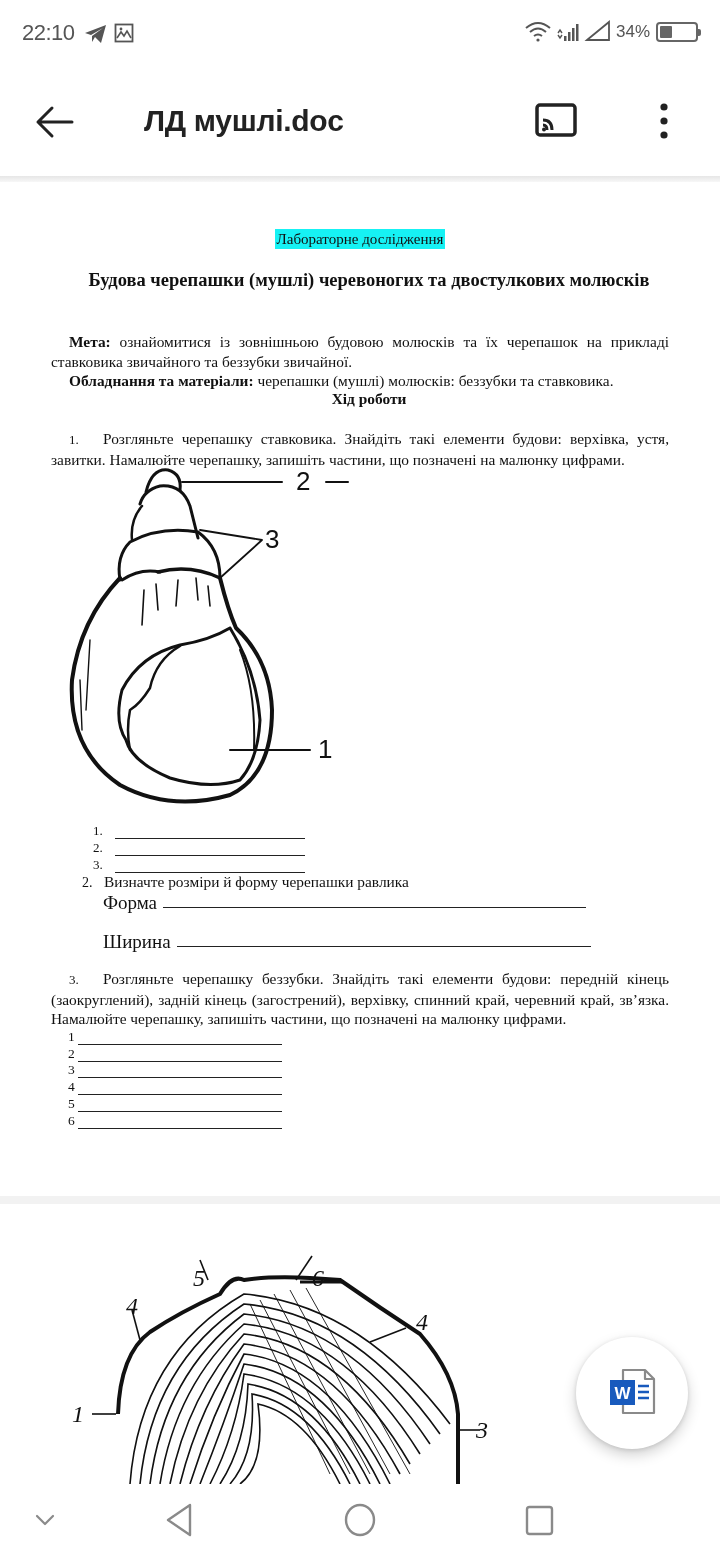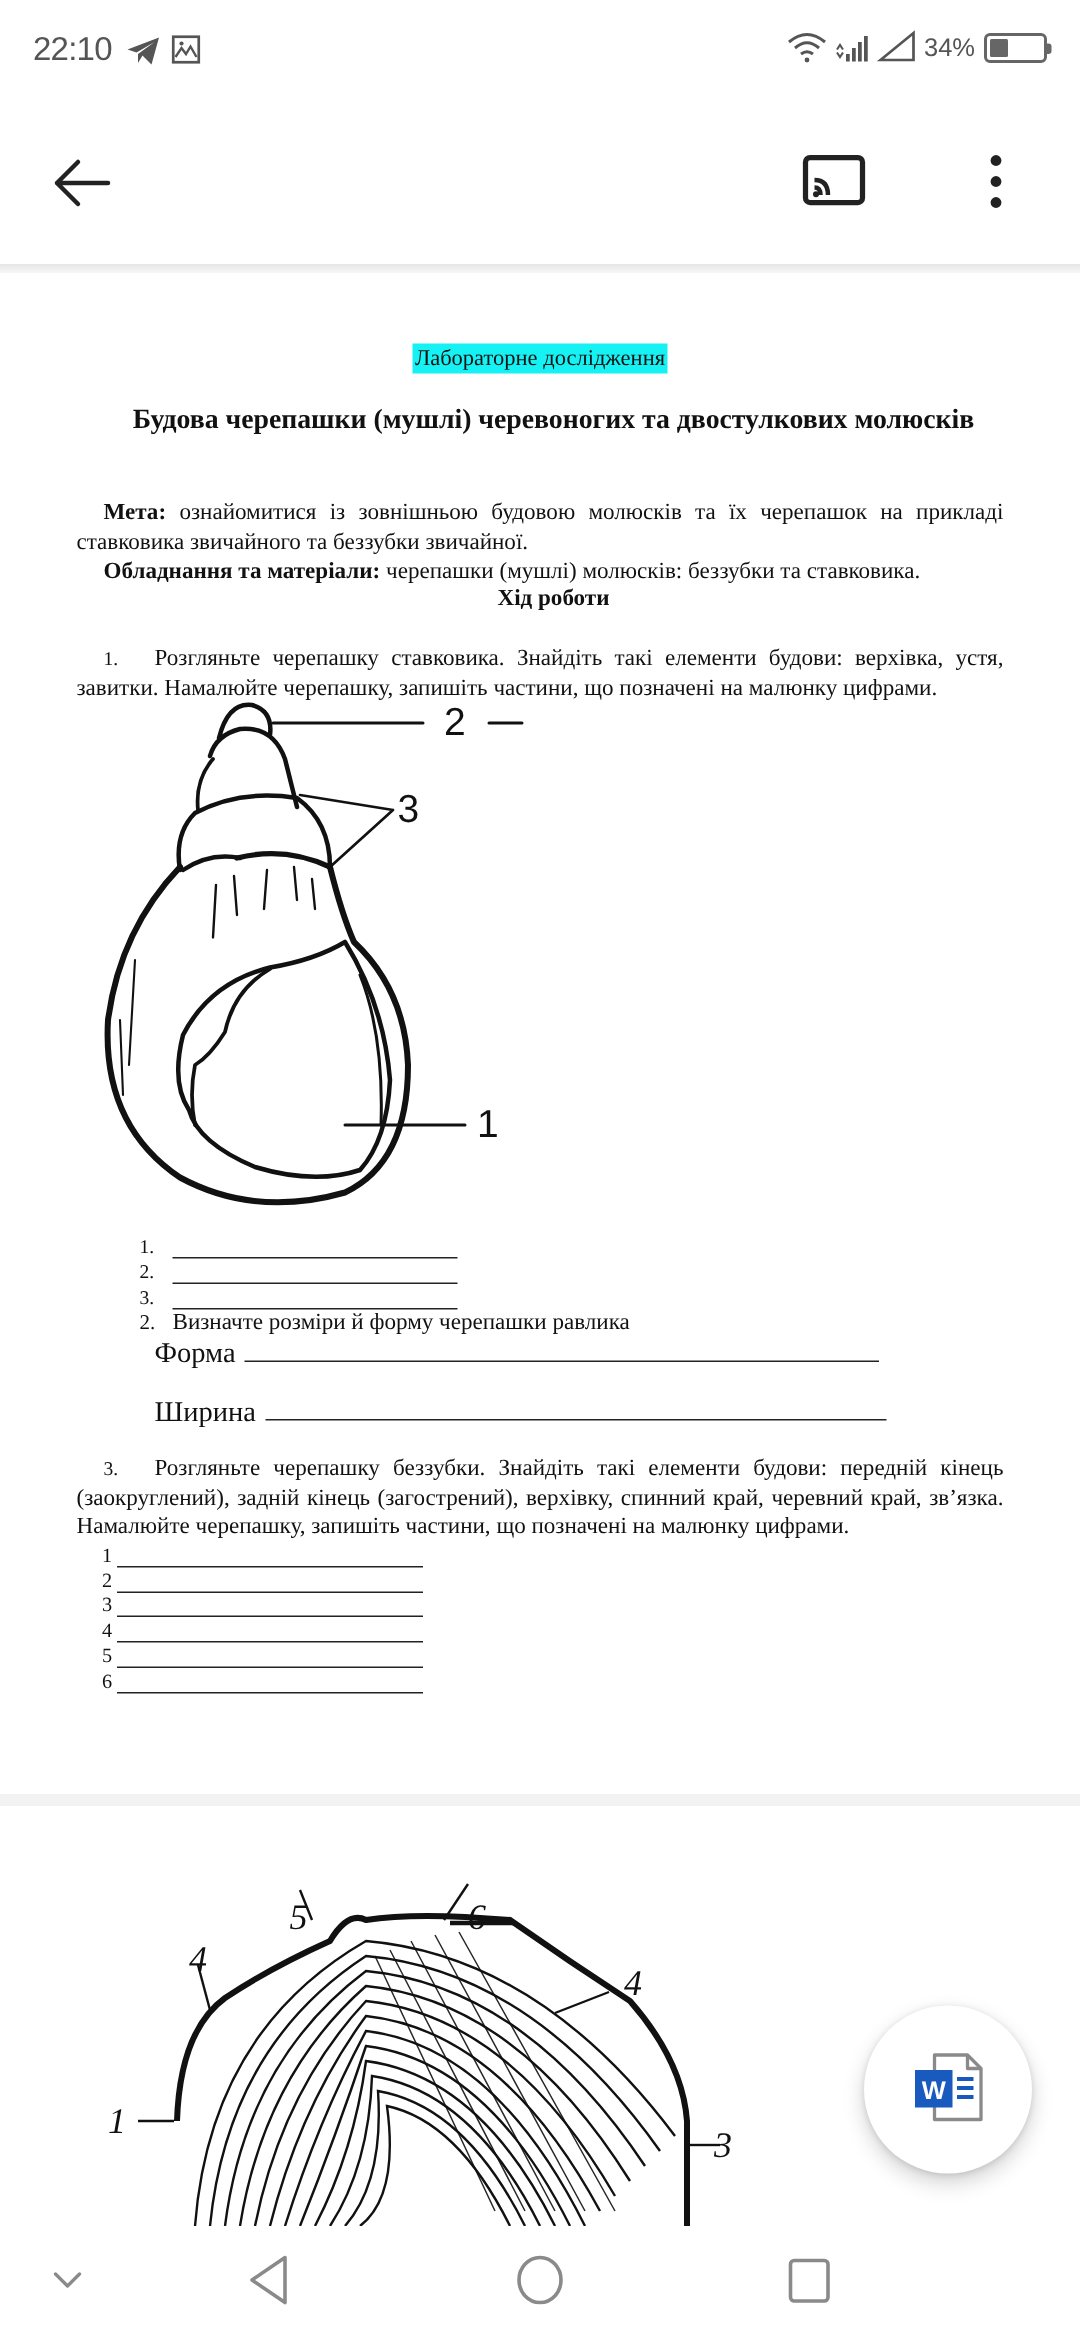--- a/index.html
+++ b/index.html
@@ -41,21 +41,21 @@
   .num { display: inline-block; font-size: 13px; width: 34px; }
 
   
   .snail-svg { position: absolute; left: 60px; top: 278px; }
 
   .answer-list { position: absolute; left: 93px; top: 640px; font-size: 14px; line-height: 17px; }
   .answer-row { display: flex; align-items: flex-end; height: 17px; }
   .answer-row .ln { display: inline-block; width: 22px; font-size: 13px; }
   .answer-row .blank { display: inline-block; width: 190px; border-bottom: 1px solid #222; height: 14px; }
 
-  .task2 { position: absolute; left: 93px; top: 690px; font-size: 15.4px; line-height: 19.5px; }
+  .task2 { position: absolute; left: 82px; top: 690px; font-size: 15.4px; line-height: 19.5px; }
   .field-row { position: absolute; left: 103px; font-size: 19px; display: flex; }
   .field-row .blank { border-bottom: 1px solid #222; height: 16px; margin-left: 2px; }
 
   .list6 { position: absolute; left: 68px; top: 846px; font-size: 13.5px; }
   .list6 .row { display: flex; align-items: flex-end; height: 16.8px; }
   .list6 .row .ln { width: 10px; display: inline-block; }
   .list6 .row .blank { width: 204px; border-bottom: 1px solid #222; height: 13px; }
 
   
   .fab { position: absolute; left: 576px; top: 1337px; width: 112px; height: 112px; border-radius: 50%; background: #fff; box-shadow: 0 6px 14px rgba(0,0,0,0.18), 0 1px 4px rgba(0,0,0,0.12); cursor: pointer; }
@@ -100,20 +100,21 @@
     </div>
   </div>
 </div>
 
 <div class="app-bar">
   <div class="back-btn">
     <svg width="50" height="50" viewBox="0 0 50 50">
       <path d="M42 24 L8 24 M22 10 L8 24 L22 38" fill="none" stroke="#222" stroke-width="3" stroke-linecap="round" stroke-linejoin="round"></path>
     </svg>
   </div>
+  <div class="doc-title">ЛД мушлі.doc</div>
   <div class="cast-btn">
     <svg width="44" height="36" viewBox="0 0 44 36">
       <rect x="3" y="3" width="38" height="30" rx="3" fill="none" stroke="#222" stroke-width="3.5"></rect>
       <path d="M9 18 Q18 18 18 28" fill="none" stroke="#222" stroke-width="3"></path>
       <path d="M9 23 Q13 23 13 28" fill="none" stroke="#222" stroke-width="3"></path>
       <circle cx="10" cy="27.5" r="2" fill="#222"></circle>
     </svg>
   </div>
   <div class="more-btn">
     <svg width="36" height="46" viewBox="0 0 36 46">

